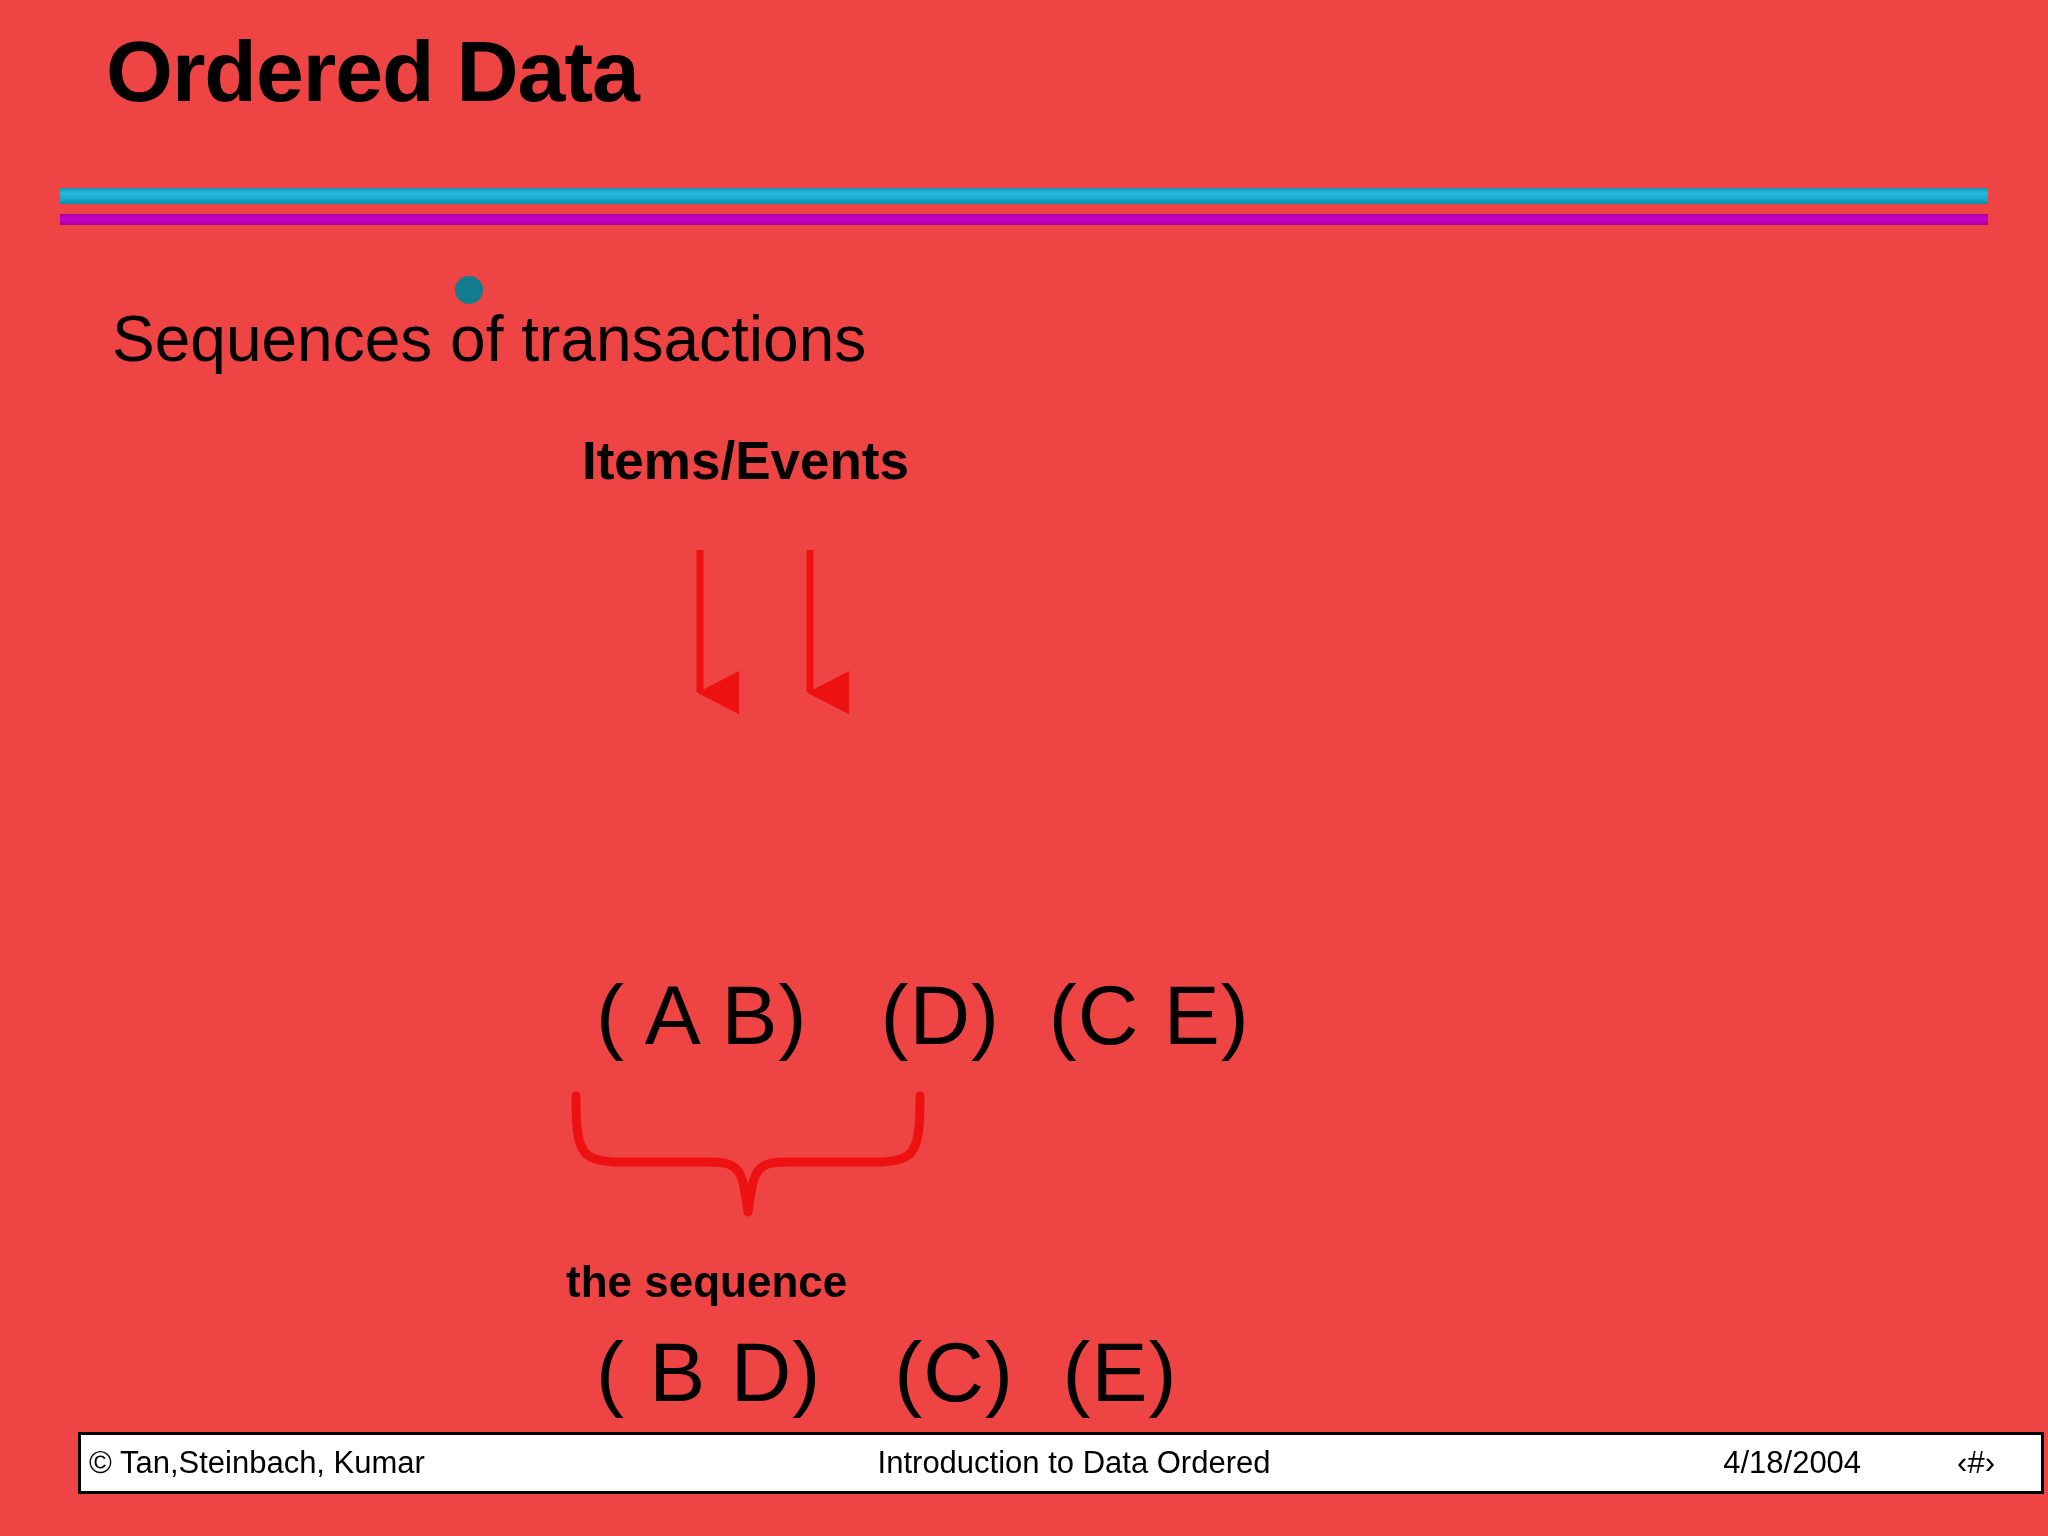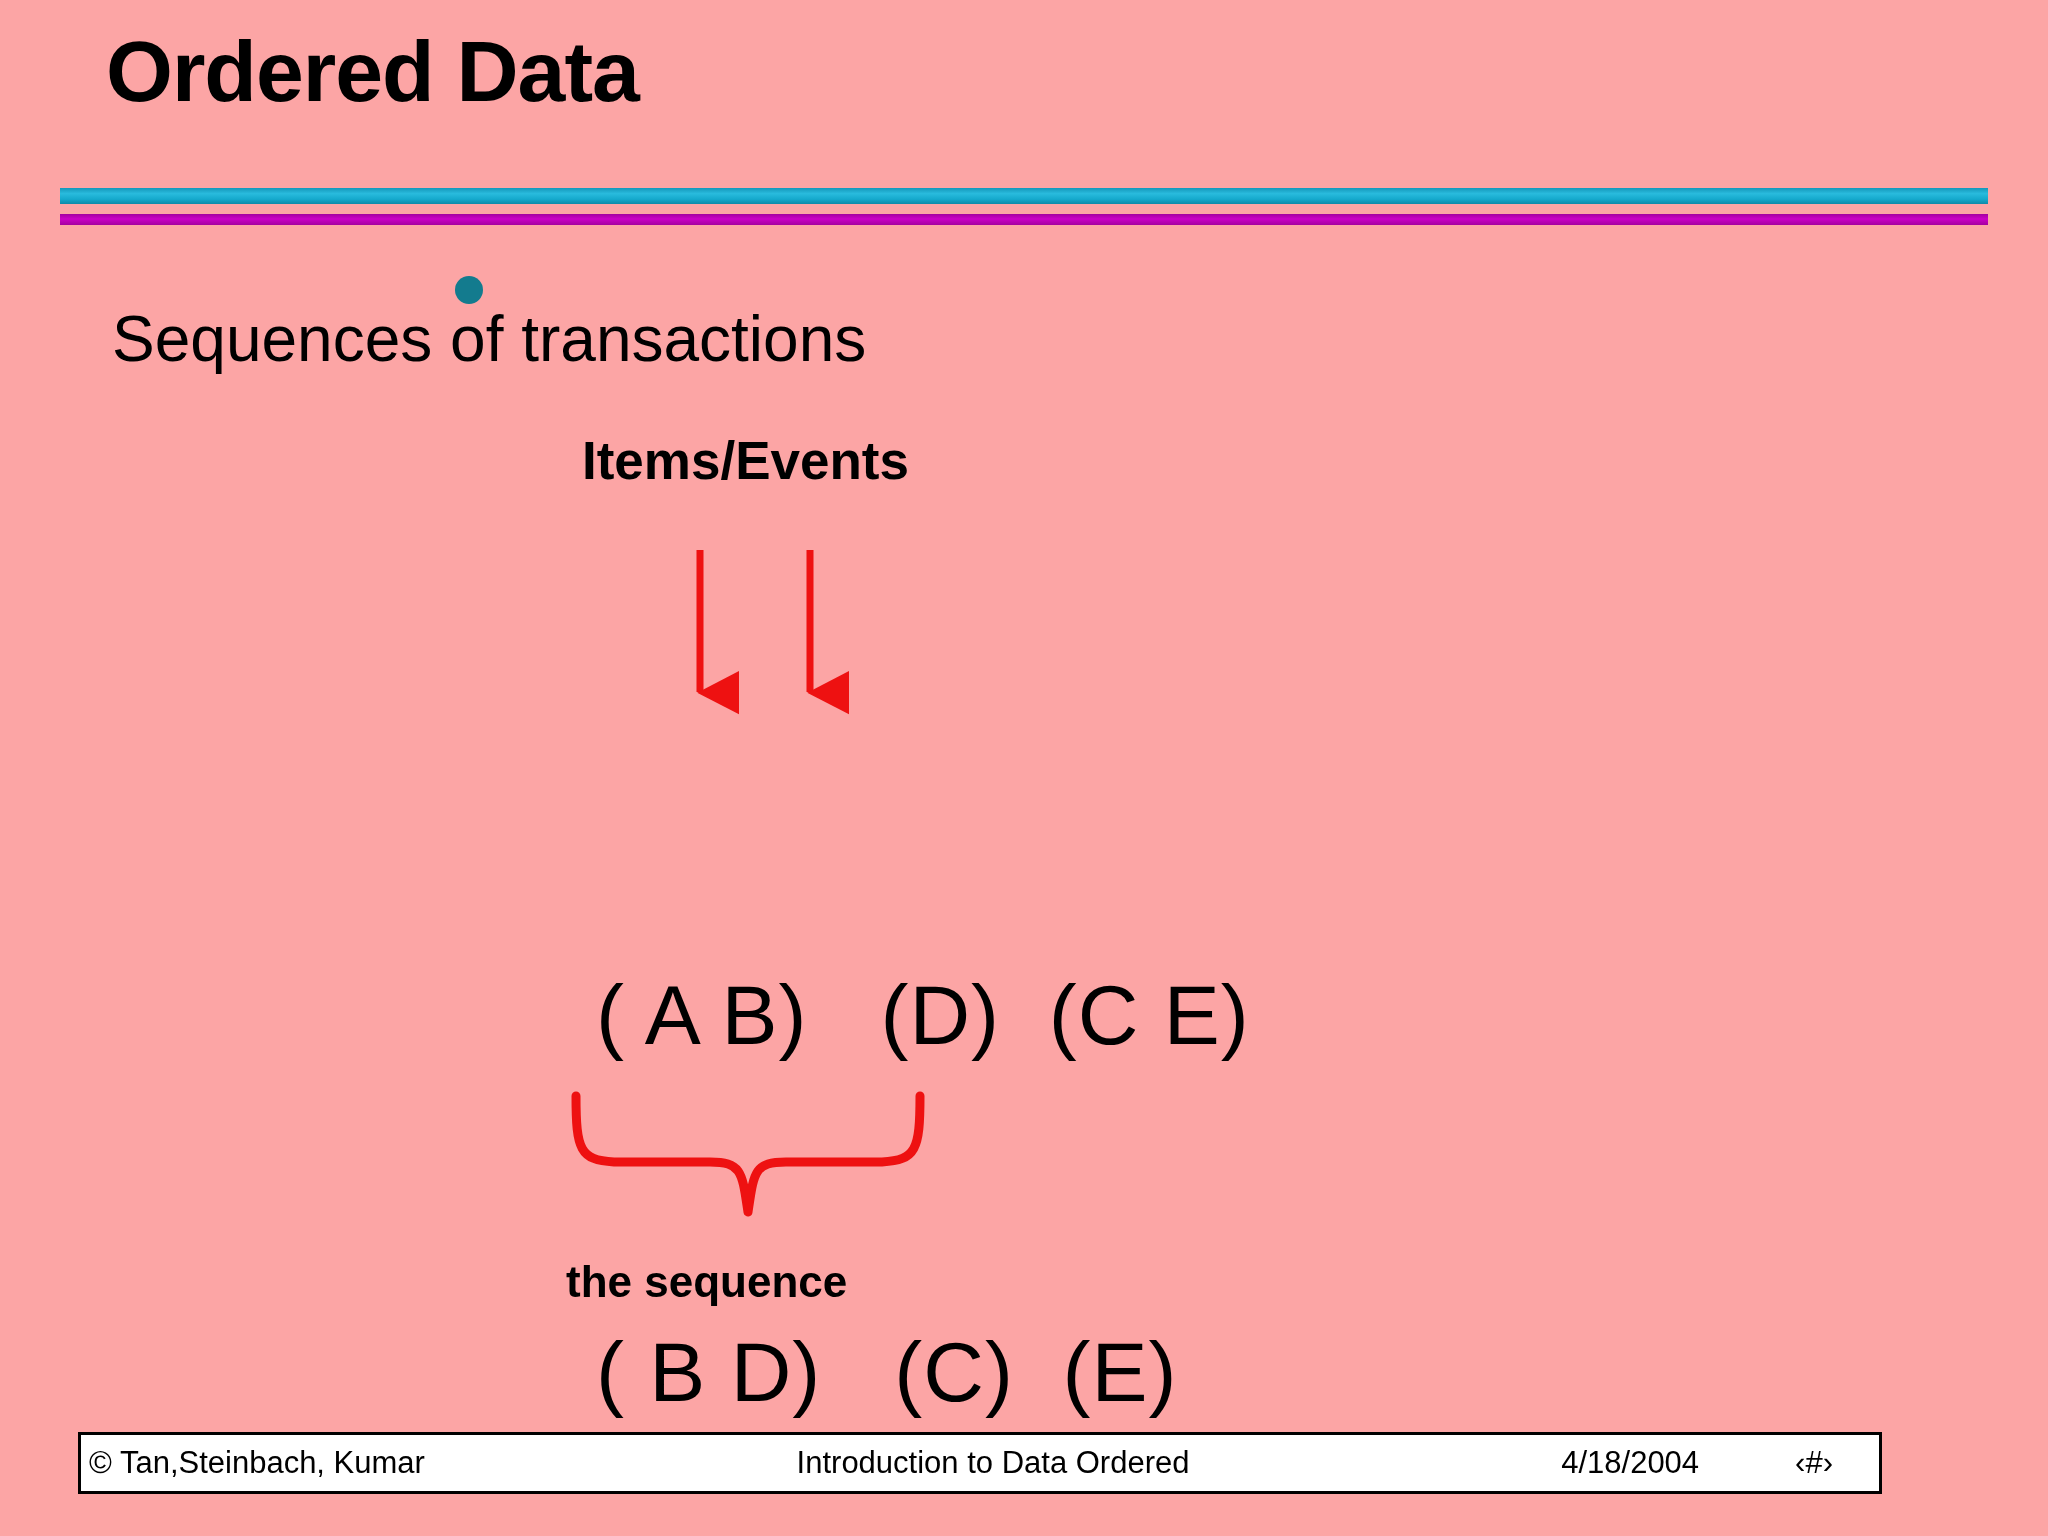--- a/index.html
+++ b/index.html
@@ -12,21 +12,21 @@
     height: 1536px;
     position: relative;
     overflow: hidden;
     font-family: "Liberation Sans", sans-serif;
     -webkit-font-smoothing: antialiased;
   }
 
   .slide {
     position: absolute;
     inset: 0;
-    background: #fca5a5;
+    background: #ef4444;
   }
 
   
   .slide-title {
     position: absolute;
     left: 106px;
     top: 26px;
     font-size: 86px;
     font-weight: bold;
     color: #000000;
@@ -129,21 +129,21 @@
     color: #000000;
     line-height: 68px;
   }
   .caption-line { display: block; white-space: nowrap; }
 
   
   .footer {
     position: absolute;
     left: 78px;
     top: 1432px;
-    width: 1804px;
+    width: 1966px;
     height: 62px;
     border: 3px solid #000000;
     box-sizing: border-box;
     display: flex;
     align-items: center;
     background: #ffffff;
   }
   .footer-left {
     font-size: 31px;
     color: #000000;

